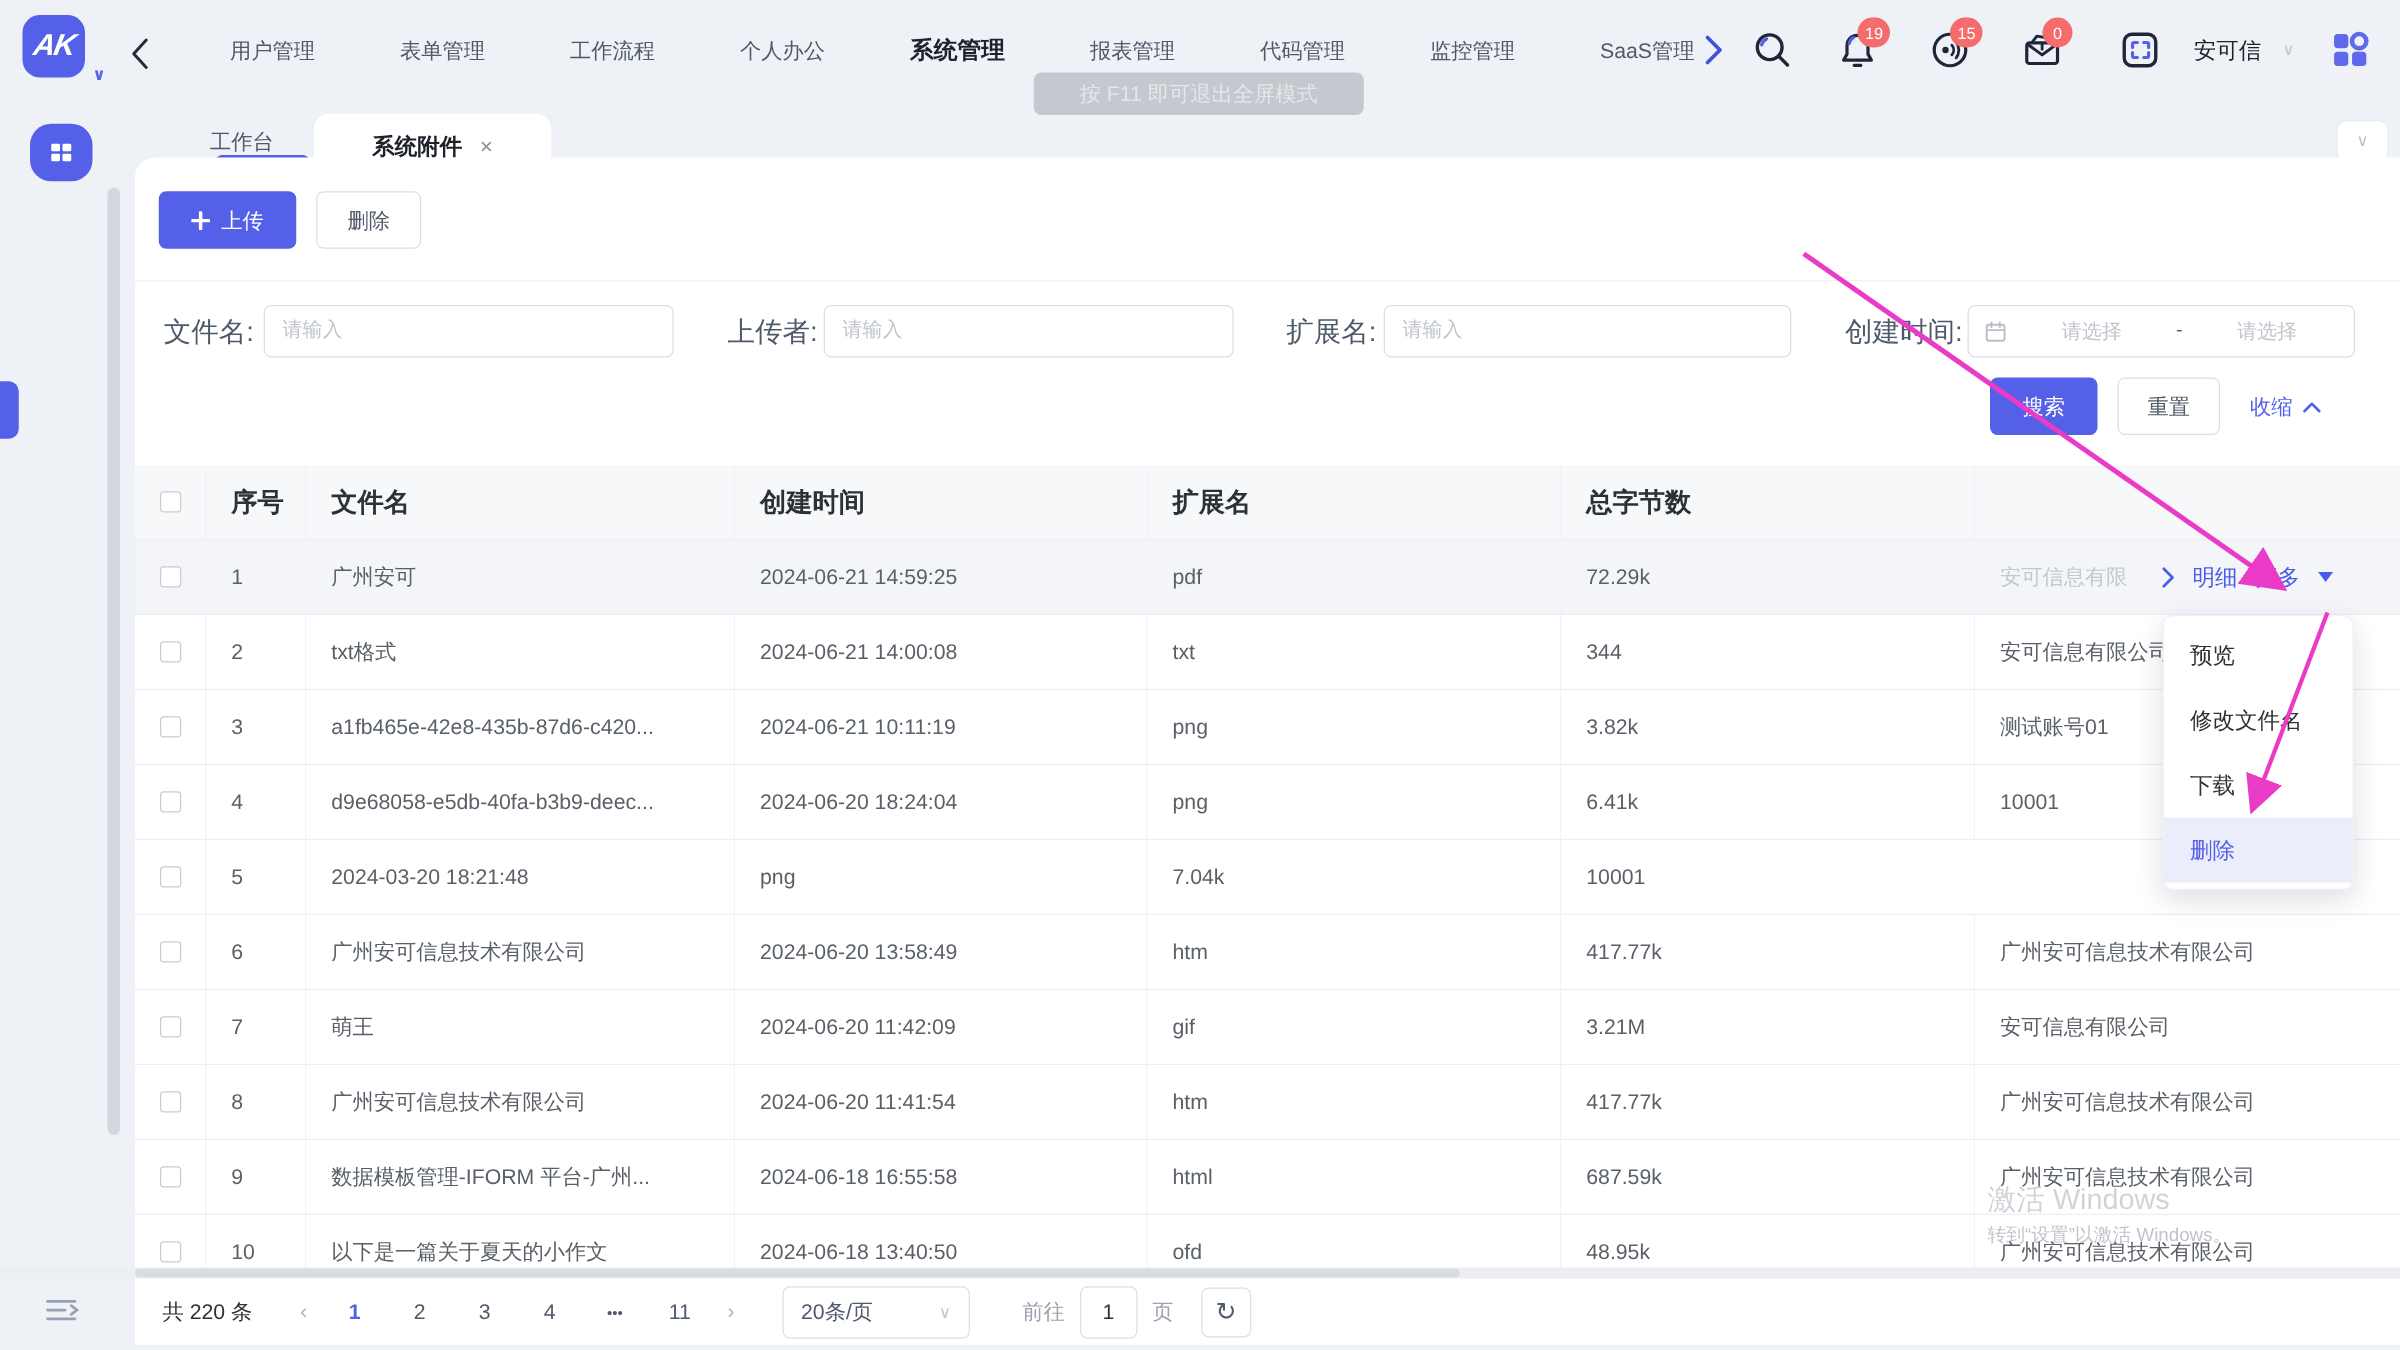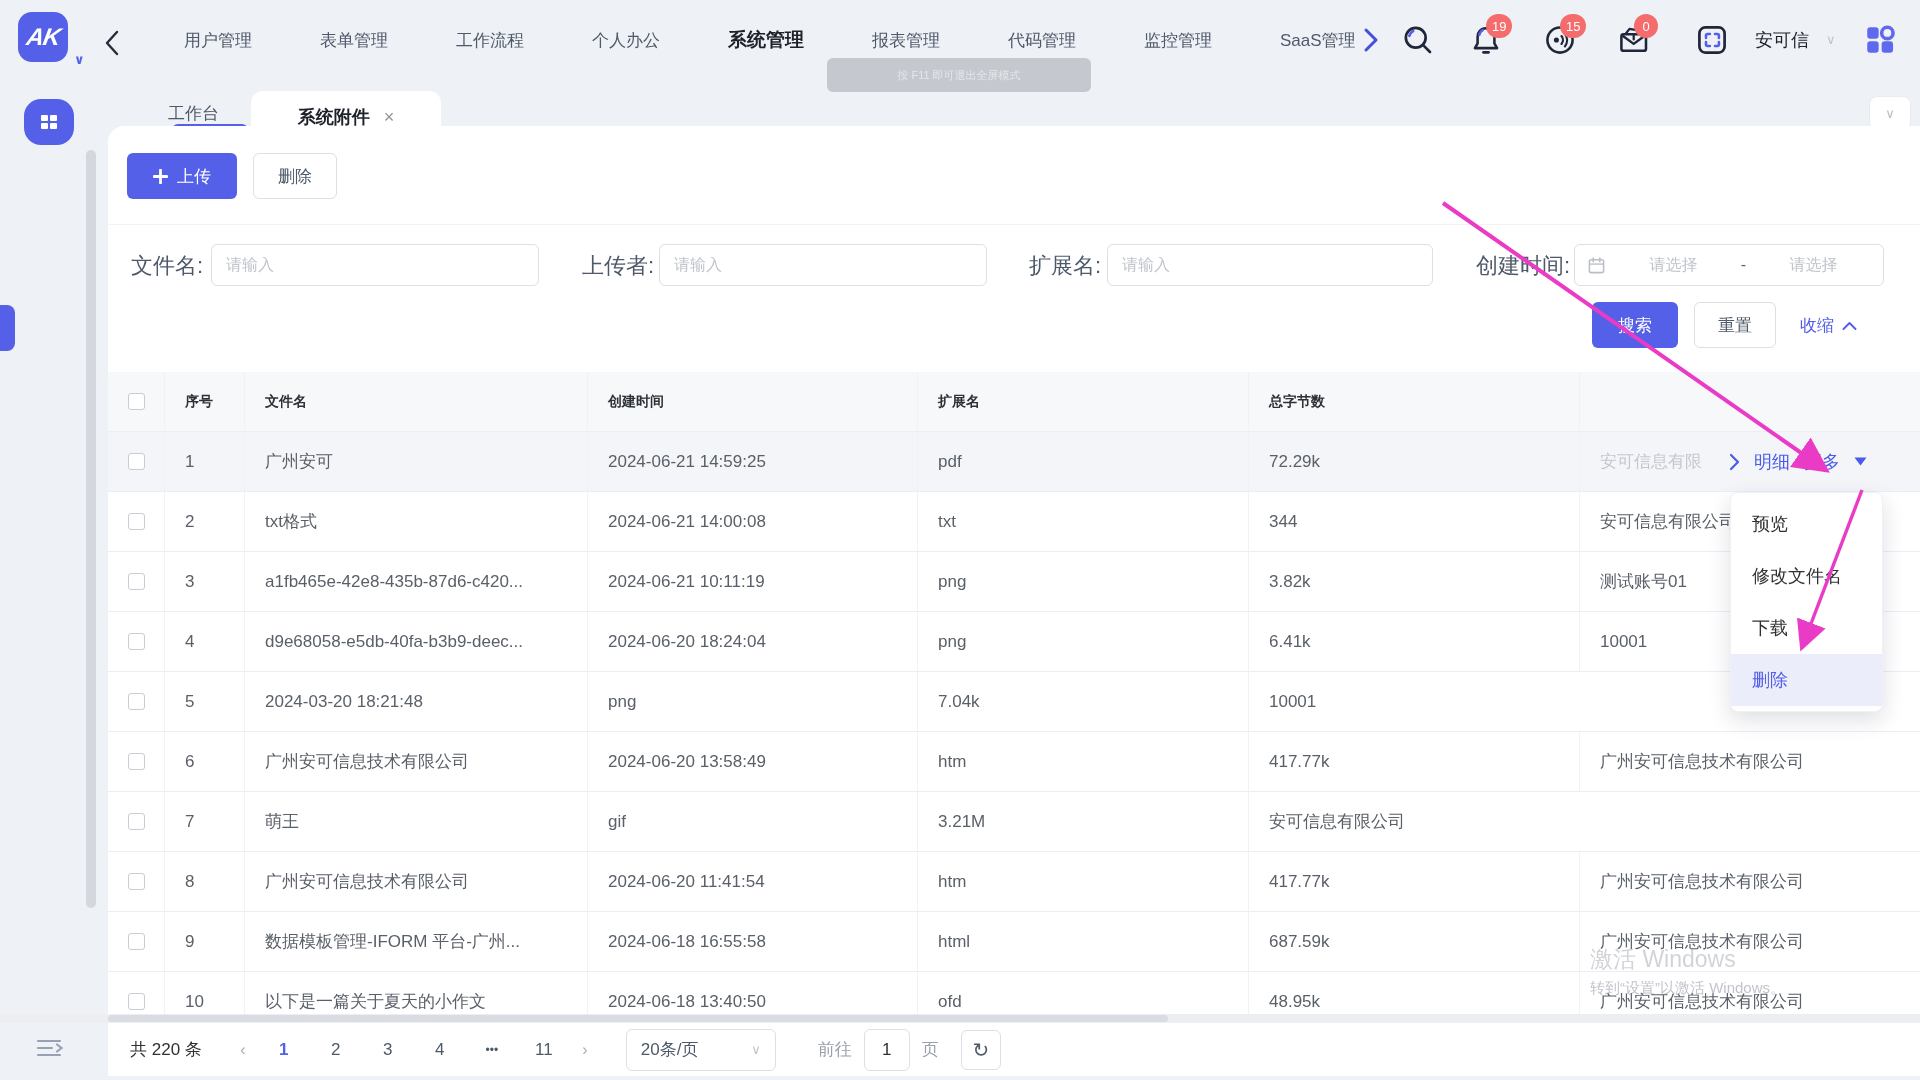--- a/index.html
+++ b/index.html
@@ -17,21 +17,21 @@
   .nav-items { position:absolute; left:150px; top:0; height:80px; display:flex; align-items:center; }
   .nav-item { font-size:17px; color:#4e5969; padding:0 34px; white-space:nowrap; cursor:pointer; }
   .nav-item.active { color:#1d2129; font-weight:bold; font-size:19px; }
   .nav-more { position:absolute; left:1362px; top:26px; }
   .icon-btn { position:absolute; top:22px; width:36px; height:36px; }
   .badge { position:absolute; top:-8px; left:18px; min-width:24px; height:24px; padding:0 6px; background:#f56c6c;
            border-radius:12px; color:#fff; font-size:13px; display:flex; align-items:center; justify-content:center; }
   .user-name { position:absolute; left:1755px; top:28px; font-size:18px; color:#1d2129; }
   .user-caret { position:absolute; left:1826px; top:32px; color:#c0c4cc; font-size:13px; }
   .fs-toast { position:absolute; left:827px; top:58px; width:264px; height:34px; background:rgba(33,38,54,0.20);
-              border-radius:6px; color:rgba(255,255,255,0.55); font-size:11px; display:flex; align-items:center;
+              border-radius:6px; color:rgba(255,255,255,0.55); font-size:17px; display:flex; align-items:center;
               justify-content:center; z-index:20; }
 
   
   .rail-appbtn { position:absolute; left:24px; top:99px; width:50px; height:46px; background:#5560e8; border-radius:17px;
                  display:flex; align-items:center; justify-content:center; }
   .rail-pill { position:absolute; left:0; top:305px; width:15px; height:46px; background:#5560e8; border-radius:0 8px 8px 0; }
   .rail-scrollbar { position:absolute; left:86px; top:150px; width:10px; height:758px; background:#d4d7de; border-radius:5px; }
   .rail-collapse { position:absolute; left:34px; top:1036px; }
 
   
@@ -62,21 +62,21 @@
   .date-box { position:absolute; left:1466px; top:118px; width:310px; height:42px; border:1px solid #dcdfe6; border-radius:6px;
               display:flex; align-items:center; gap:10px; padding:0 12px; color:#c0c4cc; font-size:16px; }
   .search-btn { position:absolute; left:1484px; top:176px; width:86px; height:46px; }
   .reset-btn { position:absolute; left:1586px; top:176px; width:82px; height:46px; }
   .collapse-link { position:absolute; left:1692px; top:188px; color:#5560e8; font-size:17px; display:flex; gap:8px;
                    align-items:center; cursor:pointer; }
 
   
   .table-wrap { position:absolute; left:0; top:246px; width:1812px; height:774px; overflow:hidden; }
   .t-grid { display:grid; grid-template-columns:57px 80px 343px 330px 331px 331px 1fr; align-items:center; }
-  .t-header { height:60px; background:#f7f8fa; border-bottom:1px solid #ebeef5; font-weight:bold; color:#2c3138; font-size:14px; }
+  .t-header { height:60px; background:#f7f8fa; border-bottom:1px solid #ebeef5; font-weight:bold; color:#2c3138; font-size:21px; }
   .t-row { height:60px; border-bottom:1px solid #ebeef5; font-size:17px; color:#5a6068; position:relative; background:#fff; }
   .t-row.hover { background:#f3f5f9; }
   .cell { padding-left:20px; white-space:nowrap; overflow:hidden; height:100%; display:flex; align-items:center;
           border-right:1px solid #f0f2f7; }
   .cell.no-border { border-right:none; }
   .cb { width:17px; height:17px; border:1px solid #c8ccd4; border-radius:3px; background:#fff; margin-left:20px; cursor:pointer; }
   .h-scroll { position:absolute; left:0; top:1014px; width:1920px; height:9px; background:#eceef1; z-index:3; }
   .h-thumb { position:absolute; left:108px; top:1px; width:1060px; height:7px; background:#d9dce1; border-radius:4px; }
 
   .row-actions { position:absolute; right:0; top:0; width:225px; height:100%; display:flex; align-items:center; gap:14px;
@@ -355,20 +355,21 @@
           <div class="cell">htm</div>
           <div class="cell">417.77k</div>
           <div class="cell no-border">广州安可信息技术有限公司</div>
         </div>
         <div class="t-grid t-row">
           <div class="cell" style="padding-left: 0px;">
             <span class="cb"></span>
           </div>
           <div class="cell">7</div>
           <div class="cell">萌王</div>
+          <div class="cell">2024-06-20 11:42:09</div>
           <div class="cell">gif</div>
           <div class="cell">3.21M</div>
           <div class="cell no-border">安可信息有限公司</div>
         </div>
         <div class="t-grid t-row">
           <div class="cell" style="padding-left: 0px;">
             <span class="cb"></span>
           </div>
           <div class="cell">8</div>
           <div class="cell">广州安可信息技术有限公司</div>

